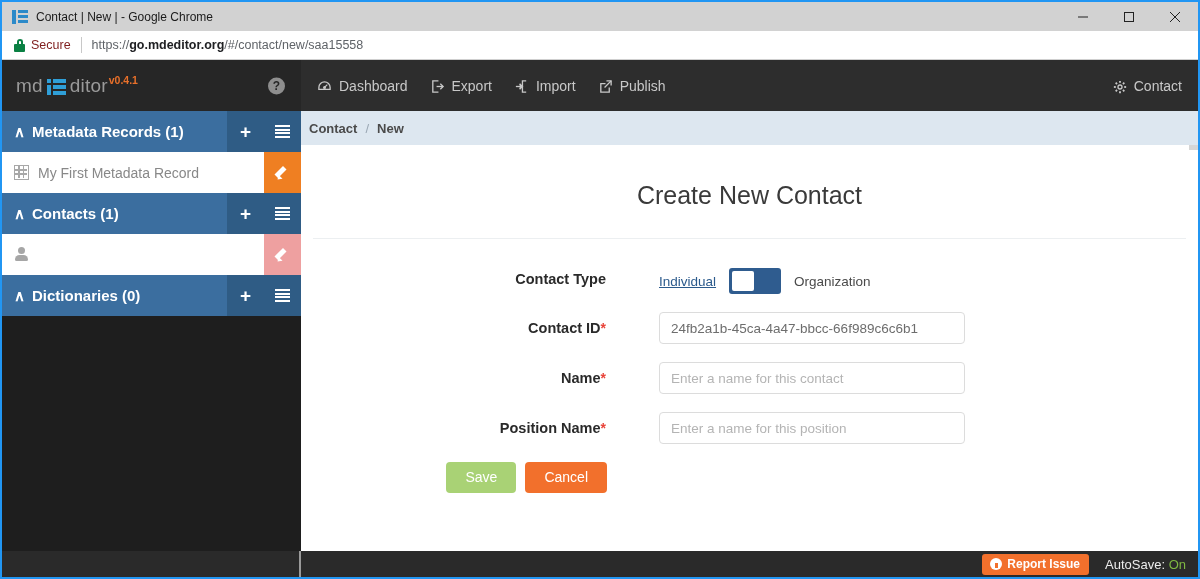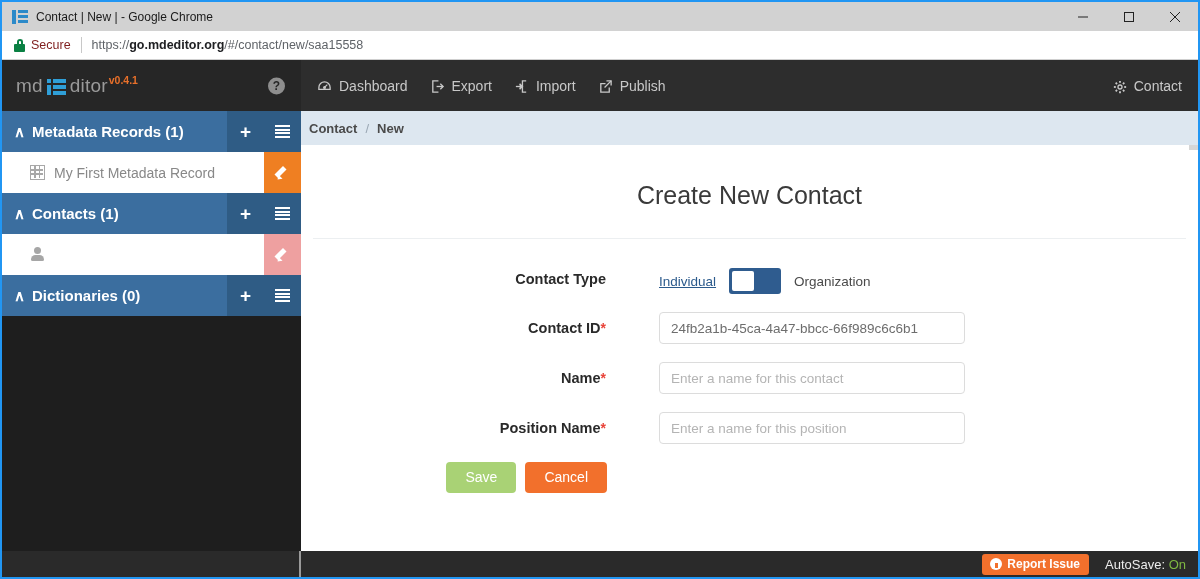--- a/index.html
+++ b/index.html
@@ -96,21 +96,21 @@
     width: 37px; height: 41px; display:flex; align-items:center; justify-content:center;
     color:#fff;
   }
   .plus { font-size: 19px; font-weight: 700; line-height: 1; }
   .list-ico { width: 15px; height: 13px; position: relative; }
   .list-ico i { position:absolute; left:0; width:15px; height:2px; background:#fff; }
   .list-ico i:nth-child(1){ top:0; } .list-ico i:nth-child(2){ top:3.6px; }
   .list-ico i:nth-child(3){ top:7.2px; } .list-ico i:nth-child(4){ top:10.8px; }
 
   .item-row { height: 41px; background: #fff; display: flex; align-items: center; }
-  .item-main { flex: 1; display: flex; align-items: center; padding-left: 28px; min-width: 0; }
+  .item-main { flex: 1; display: flex; align-items: center; padding-left: 12px; min-width: 0; }
   .item-ico { width: 15px; height: 15px; margin-right: 9px; flex: none; position: relative; }
   .tbl-ico { border: 1.6px solid #a8a8a8; }
   .tbl-ico i { position:absolute; background:#a8a8a8; }
   .tbl-ico .h1 { left:0; top:3.4px; width:11.8px; height:1.4px; }
   .tbl-ico .h2 { left:0; top:7.2px; width:11.8px; height:1.4px; }
   .tbl-ico .v1 { top:0; left:3.4px; width:1.4px; height:11.8px; }
   .tbl-ico .v2 { top:0; left:7.5px; width:1.4px; height:11.8px; }
   .person-ico i { position: absolute; background: #a6a6a6; }
   .person-ico .head { left: 4px; top: 0px; width: 7px; height: 7px; border-radius: 50%; }
   .person-ico .body { left: 1px; top: 8px; width: 13px; height: 6px; border-radius: 6px 6px 2px 2px; }

